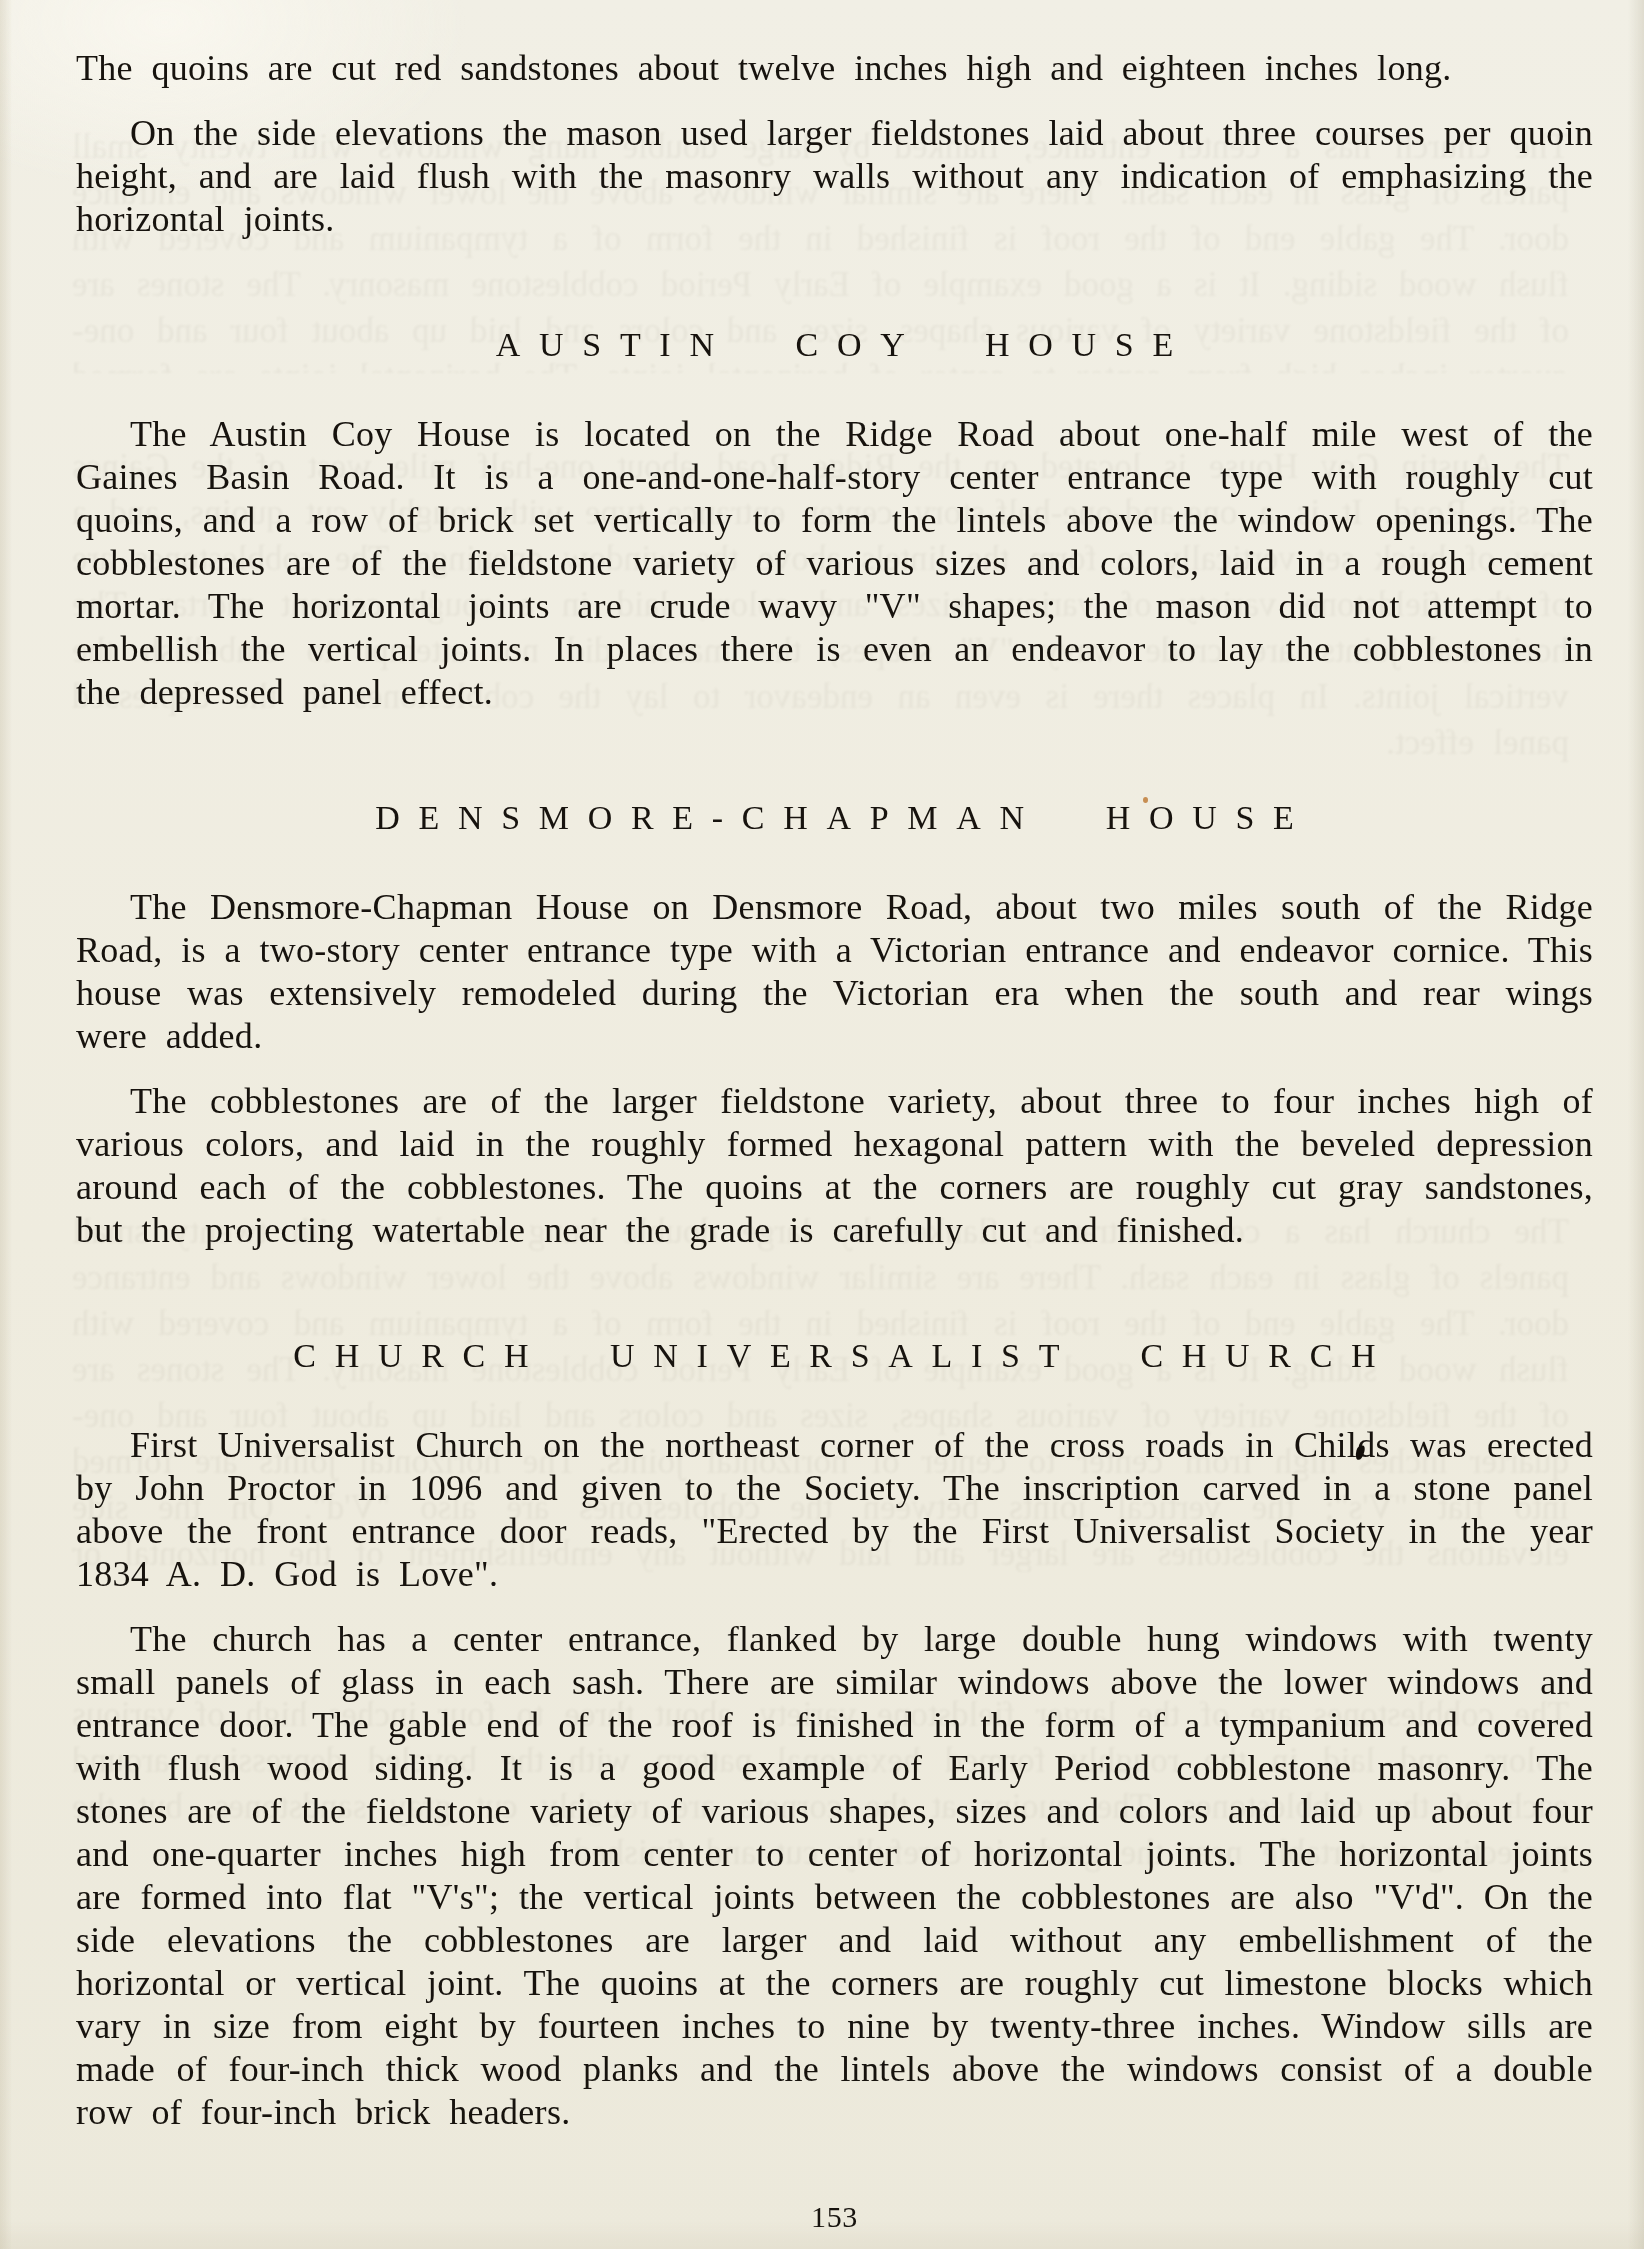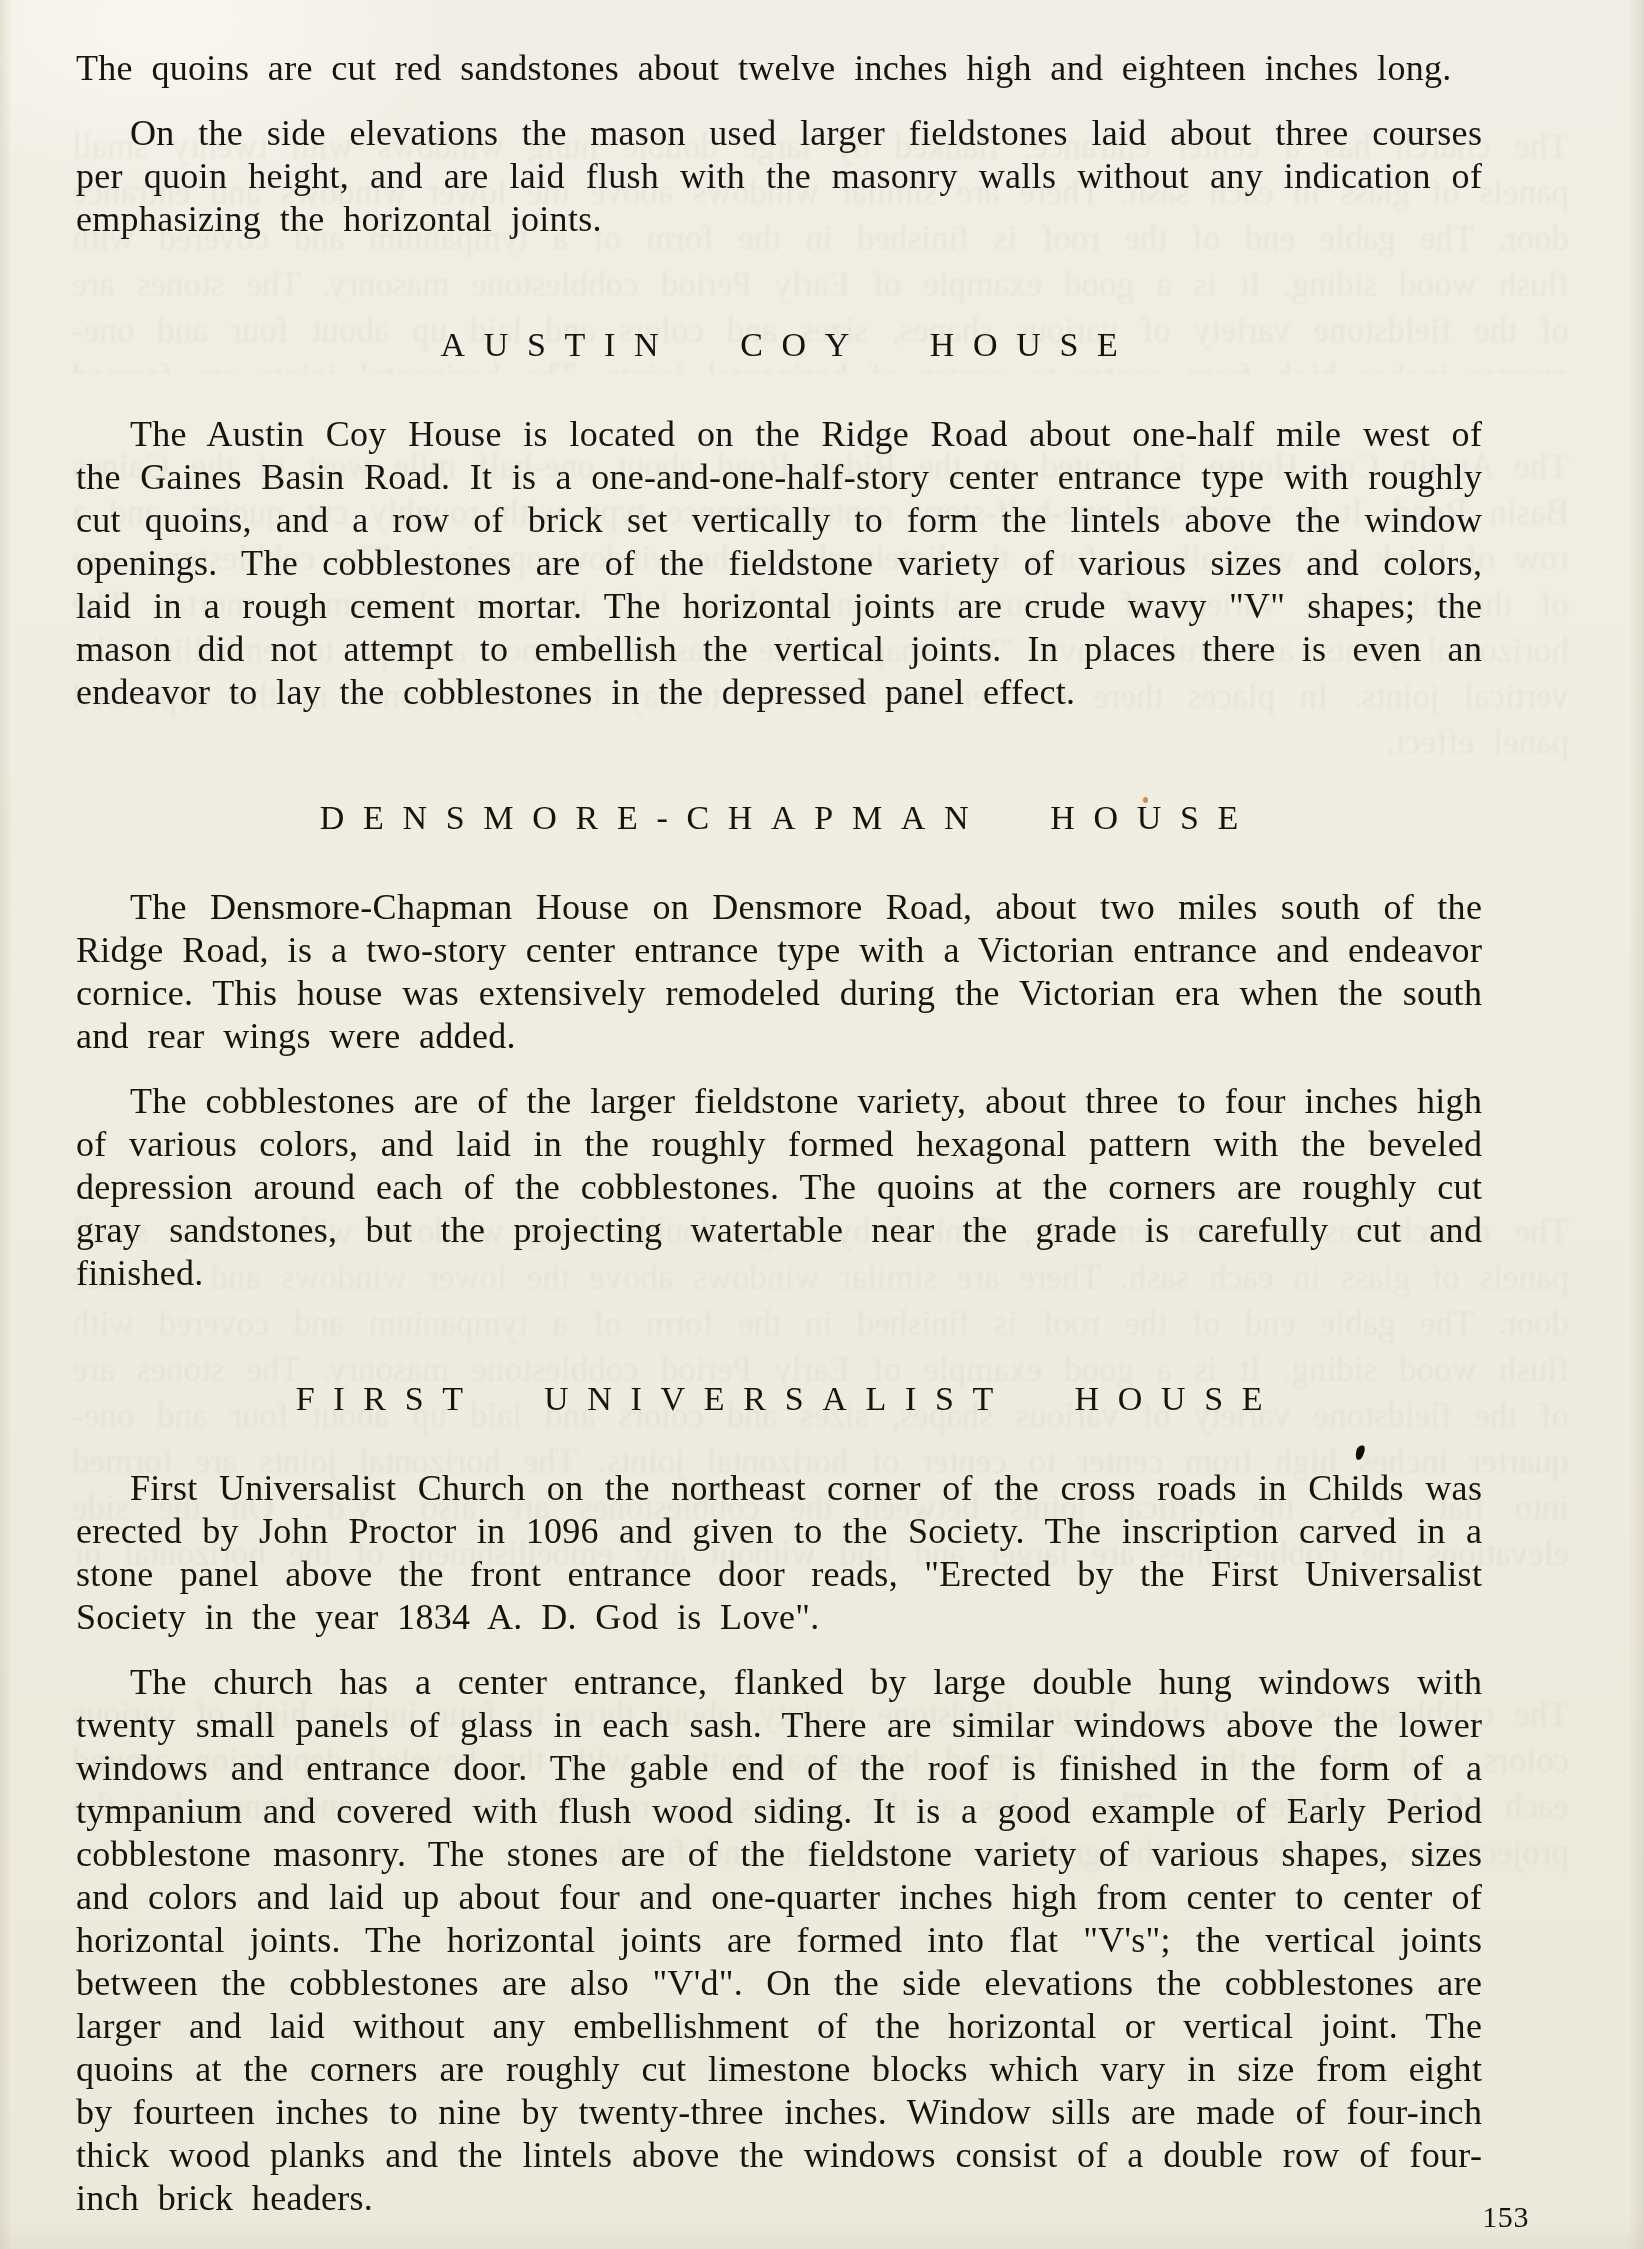--- a/index.html
+++ b/index.html
@@ -44,22 +44,23 @@
   .ghost-3 { top: 1209px; height: 363px; }
   .ghost-4 { top: 1692px; height: 507px; }
 
   
   .page {
     position: relative;
     z-index: 2;
     box-sizing: border-box;
     width: 100%;
     height: 100%;
-    padding: 47px 116px 0 76px;
+    padding: 47px 52px 0 76px;
     display: flex;
+    flex-direction: column;
   }
   .content { flex: 1 1 auto; }
 
   .para {
     margin: 0 0 22px 0;
     font-size: 36px;
     line-height: 43px;
     text-align: justify;
     word-spacing: 0.26em;
     letter-spacing: 0.008em;
@@ -133,21 +134,21 @@
     <h2 class="section-heading">AUSTIN COY HOUSE</h2>
 
     <p class="para indent">The Austin Coy House is located on the Ridge Road about one-half mile west of the Gaines Basin Road. It is a one-and-one-half-story center entrance type with roughly cut quoins, and a row of brick set vertically to form the lintels above the window openings. The cobblestones are of the fieldstone variety of various sizes and colors, laid in a rough cement mortar. The horizontal joints are crude wavy "V" shapes; the mason did not attempt to embellish the vertical joints. In places there is even an endeavor to lay the cobblestones in the depressed panel effect.</p>
 
     <h2 class="section-heading">DENSMORE-CHAPMAN HOUSE</h2>
 
     <p class="para indent">The Densmore-Chapman House on Densmore Road, about two miles south of the Ridge Road, is a two-story center entrance type with a Victorian entrance and endeavor cornice. This house was extensively remodeled during the Victorian era when the south and rear wings were added.</p>
 
     <p class="para indent">The cobblestones are of the larger fieldstone variety, about three to four inches high of various colors, and laid in the roughly formed hexagonal pattern with the beveled depression around each of the cobblestones. The quoins at the corners are roughly cut gray sandstones, but the projecting watertable near the grade is carefully cut and finished.</p>
 
-    <h2 class="section-heading">FIRST UNIVERSALIST HOUSE</h2>
+    <h2 class="section-heading">CHURCH UNIVERSALIST CHURCH</h2>
 
     <p class="para indent">First Universalist Church on the northeast corner of the cross roads in Childs was erected by John Proctor in 1096 and given to the Society. The inscription carved in a stone panel above the front entrance door reads, "Erected by the First Universalist Society in the year 1834 A. D. God is Love".</p>
 
     <p class="para indent">The church has a center entrance, flanked by large double hung windows with twenty small panels of glass in each sash. There are similar windows above the lower windows and entrance door. The gable end of the roof is finished in the form of a tympanium and covered with flush wood siding. It is a good example of Early Period cobblestone masonry. The stones are of the fieldstone variety of various shapes, sizes and colors and laid up about four and one-quarter inches high from center to center of horizontal joints. The horizontal joints are formed into flat "V's"; the vertical joints between the cobblestones are also "V'd". On the side elevations the cobblestones are larger and laid without any embellishment of the horizontal or vertical joint. The quoins at the corners are roughly cut limestone blocks which vary in size from eight by fourteen inches to nine by twenty-three inches. Window sills are made of four-inch thick wood planks and the lintels above the windows consist of a double row of four-inch brick headers.</p>
 
   </div>
 
   <div class="footer">
     <span class="page-number">153</span>
   </div>

